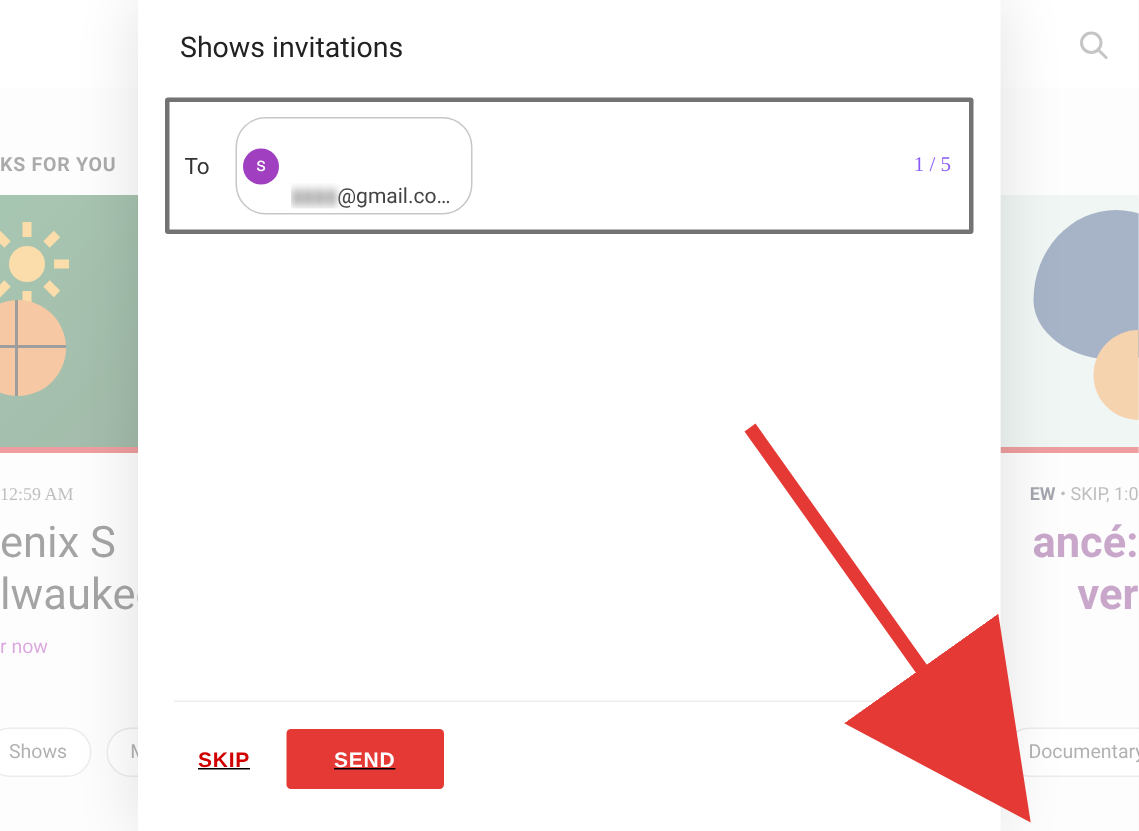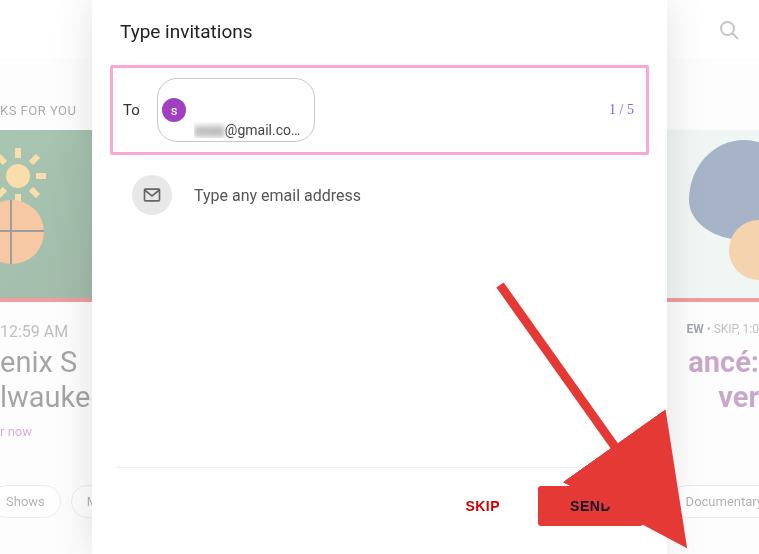--- a/index.html
+++ b/index.html
@@ -25,21 +25,21 @@
   .bg-search {
     position: absolute;
     top: 18px; right: 18px;
     color: #666;
   }
   .bg-search svg { width: 24px; height: 24px; }
   .bg-section-label {
     position: absolute;
     top: 103px; left: 0;
     font-size: 13px;
-    font-weight: 400;
+    font-weight: 700;
     letter-spacing: 0.5px;
     color: #222;
   }
   .bg-tile-left {
     position: absolute;
     top: 130px; left: 0;
     width: 92px; height: 172px;
     background: linear-gradient(135deg, #1a6b33 0%, #0e4d23 100%);
     overflow: hidden;
     border-bottom: 4px solid #d10000;
@@ -75,22 +75,23 @@
   }
   .bg-tile-right .blob2 {
     position: absolute; top: 90px; right: -30px;
     width: 60px; height: 60px;
     background: #e88b2e;
     border-radius: 50%;
   }
   .bg-meta-left {
     position: absolute;
     top: 322px; left: 0;
-    font-size: 16px;
+    font-size: 12px;
     color: #555;
+    font-family: Liberation Serif, serif;
   }
   .bg-title-left {
     position: absolute;
     top: 345px; left: 0;
     font-size: 29px;
     font-weight: 400;
     color: #111;
     line-height: 1.2;
     width: 95px;
     overflow: hidden;
@@ -160,21 +161,21 @@
     flex-direction: column;
   }
   .modal-title {
     font-size: 19px;
     color: #222;
     padding: 20px 28px 16px;
     font-weight: 400;
   }
   .to-row-wrap {
     margin: 6px 18px 2px;
-    border: 3px solid #f9a8d4;
+    border: 3px solid #737373;
     border-radius: 2px;
     padding: 10px 12px 10px 10px;
   }
   .to-row {
     display: flex;
     align-items: center;
     gap: 10px;
   }
   .to-label {
     font-size: 15px;
@@ -242,38 +243,38 @@
     color: #555;
   }
   .spacer { flex: 1; }
   .btnbar-divider {
     height: 1px;
     background: #eee;
     margin: 0 24px;
   }
   .btnbar {
     display: flex;
-    justify-content: flex-end;
-    gap: 22px;
+    gap: 8px;
     padding: 18px 24px 28px;
+    text-decoration: underline;
   }
   .btn-skip {
     background: none;
     border: none;
     color: #d10000;
     font-size: 14px;
     font-weight: 700;
     letter-spacing: 0.5px;
     padding: 12px 16px;
     cursor: pointer;
   }
   .btn-send {
     background: #e53935;
     border: none;
-    color: #0f172a;
+    color: #ffffff;
     font-size: 14px;
     font-weight: 700;
     letter-spacing: 0.5px;
     padding: 12px 32px;
     border-radius: 3px;
     cursor: pointer;
   }
 
   
   .arrow {
@@ -335,44 +336,35 @@
     <div class="chip">Mov</div>
   </div>
   <div class="bg-chips-right">
     <div class="chip">Documentary</div>
   </div>
 </div>
 
 <div class="scrim"></div>
 
 <div class="modal">
-  <div class="modal-title">Type invitations</div>
+  <div class="modal-title">Shows invitations</div>
 
   <div class="to-row-wrap">
     <div class="to-row">
       <div class="to-label">To</div>
       <div class="email-chip">
         <div class="avatar">s</div>
         <div class="email-text">
           <span class="email-blur">▮▮▮▮</span><span>@gmail.co…</span>
         </div>
       </div>
       <div class="counter">1 / 5</div>
     </div>
   </div>
 
-  <div class="hint-row">
-    <div class="mail-icon-circle">
-      <svg viewBox="0 0 24 24" fill="none" stroke="currentColor" stroke-width="2">
-        <rect x="3" y="5" width="18" height="14" rx="1"></rect>
-        <polyline points="3,6 12,13 21,6"></polyline>
-      </svg>
-    </div>
-    <div class="hint-text">Type any email address</div>
-  </div>
 
   <div class="spacer"></div>
   <div class="btnbar-divider"></div>
   <div class="btnbar">
     <button class="btn-skip">SKIP</button>
     <button class="btn-send">SEND</button>
   </div>
 </div>
 
 <div class="arrow">

